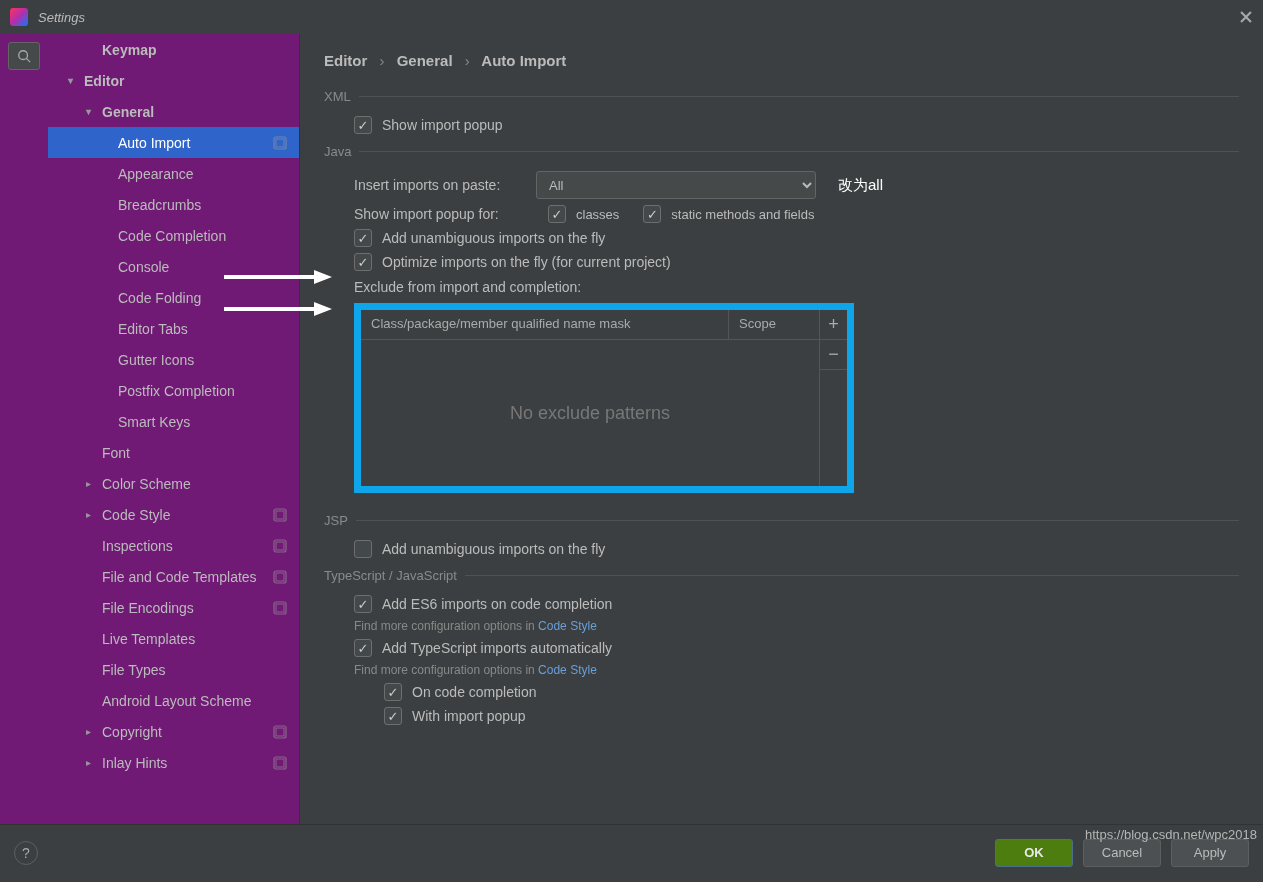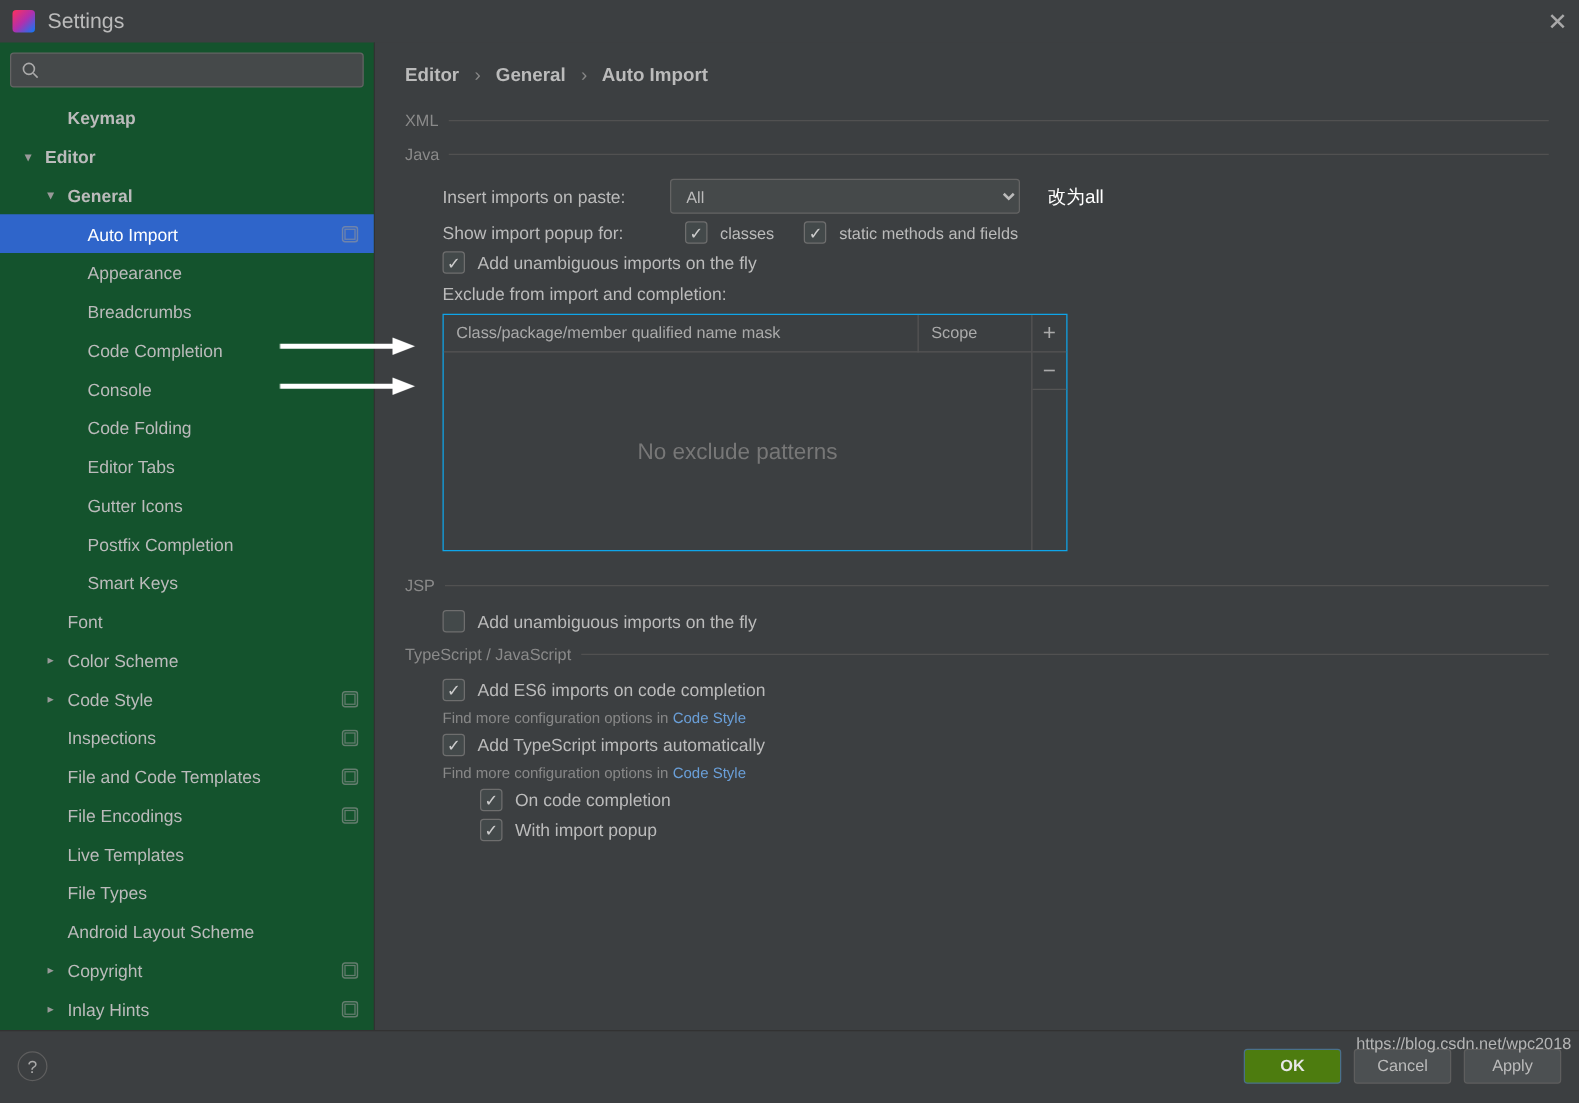--- a/index.html
+++ b/index.html
@@ -19,44 +19,44 @@
   align-items: center;
   padding: 0 10px;
   background: #3c3f41;
 }
 .titlebar .app-icon {
   width: 18px; height: 18px;
   background: linear-gradient(135deg,#fe315d,#b12fad,#087cfa);
   border-radius: 3px;
   margin-right: 10px;
 }
-.titlebar .title { color: #bbb; font-size: 17px; }
+.titlebar .title { color: #bbb; font-size: 13px; font-style: italic; }
 .titlebar .close {
   margin-left: auto;
   width: 14px; height: 14px;
   cursor: pointer;
   position: relative;
 }
 .titlebar .close::before, .titlebar .close::after {
   content: ""; position: absolute; left: 6px; top: 0;
   width: 2px; height: 14px; background: #a9a9a9;
 }
 .titlebar .close::before { transform: rotate(45deg); }
 .titlebar .close::after { transform: rotate(-45deg); }
 
 .content {
   display: flex;
   height: 790px;
 }
 .sidebar {
   width: 300px;
-  background: #14532d;
+  background: #701a75;
   border-right: 1px solid #323232;
   display: flex;
-  flex-direction: column;
+  flex-direction: row;
 }
 .searchbox {
   margin: 8px;
   height: 28px;
   border: 1px solid #646464;
   border-radius: 3px;
   background: #45494a;
   display: flex;
   align-items: center;
   padding: 0 8px;
@@ -151,21 +151,21 @@
   height: 28px;
   width: 280px;
   border-radius: 3px;
   padding: 0 8px;
   font-size: 13px;
 }
 .ann-side { color: #fff; font-size: 15px; font-weight: 400; margin-left: 10px; }
 .inline-checks { display: flex; align-items: center; margin-left: 12px; }
 .exclude-table {
   margin: 8px 0 0 30px;
-  border: 1px solid #0ea5e9;
+  border: 7px solid #0ea5e9;
   width: 500px;
   height: 190px;
   display: flex;
 }
 .exclude-table .cols { flex: 1; display: flex; flex-direction: column; }
 .exclude-table .header {
   display: flex;
   height: 30px;
 }
 .exclude-table .header .cell {
@@ -403,20 +403,24 @@
       <span>Editor</span>
       <span class="sep">›</span>
       <span>General</span>
       <span class="sep">›</span>
       <span>Auto Import</span>
     </div>
 
     <div class="section-label">
       <span>XML</span>
         <div class="line"></div>
+    </div>
+    <div class="row indent">
+      <div class="checkbox checked"></div>
+      <label>Show import popup</label>
     </div>
 
     <div class="section-label">
       <span>Java</span>
         <div class="line"></div>
     </div>
     <div class="form-row">
       <span class="form-label">Insert imports on paste:</span>
       <select class="combo">
         <option>All</option>
@@ -430,20 +434,24 @@
         <span class="lbl">classes</span>
       </div>
       <div class="inline-checks">
         <div class="checkbox checked"></div>
         <span class="lbl">static methods and fields</span>
       </div>
     </div>
     <div class="row indent">
       <div class="checkbox checked"></div>
       <label>Add unambiguous imports on the fly</label>
+    </div>
+    <div class="row indent">
+      <div class="checkbox checked"></div>
+      <label>Optimize imports on the fly (for current project)</label>
     </div>
     <div class="row indent" style="margin-top:8px">
       <label>Exclude from import and completion:</label>
     </div>
     <div class="exclude-table">
       <div class="cols">
         <div class="header">
           <div class="cell">Class/package/member qualified name mask</div>
           <div class="cell">Scope</div>
         </div>

